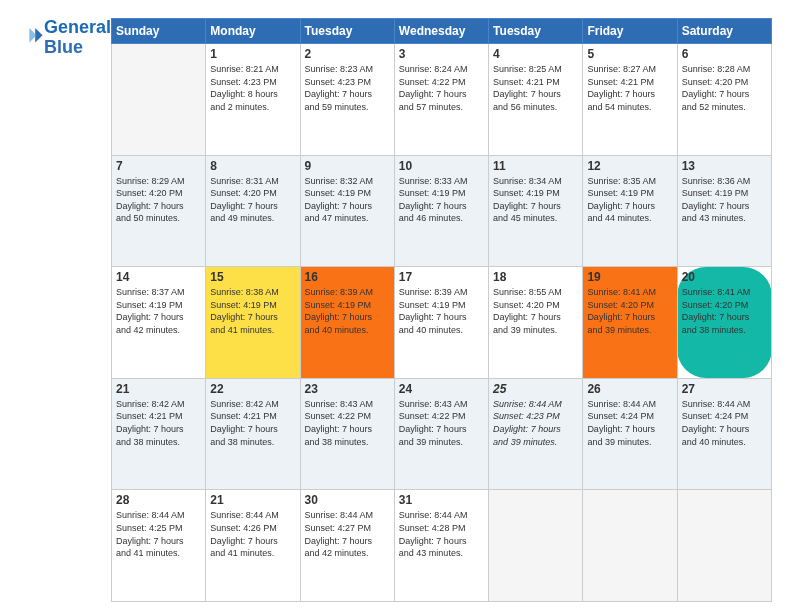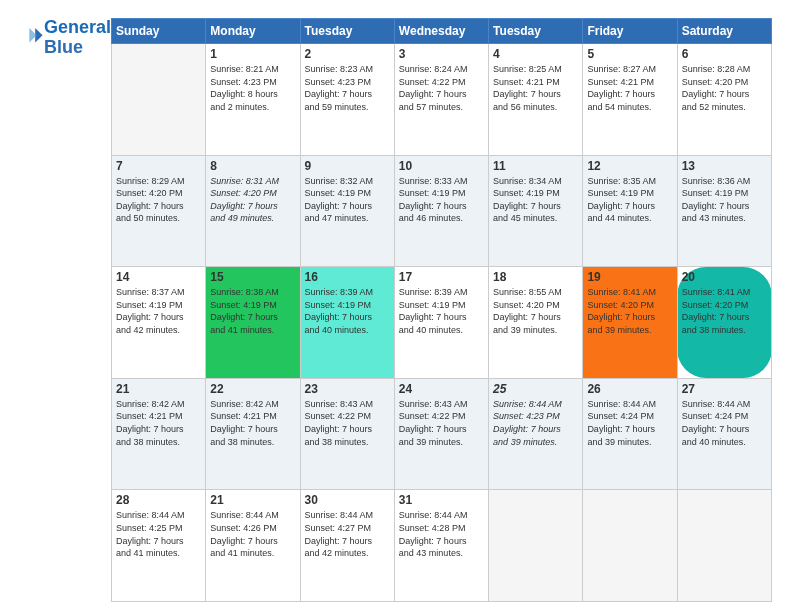--- a/index.html
+++ b/index.html
@@ -184,21 +184,21 @@
         <tr>
           <td style="background-color: rgb(237, 242, 247);">
             <span class="day-number">7</span>
             <div class="day-info" style="white-space: pre-line;">Sunrise: 8:29 AM
 Sunset: 4:20 PM
 Daylight: 7 hours
 and 50 minutes.</div>
           </td>
           <td style="background-color: rgb(237, 242, 247);">
             <span class="day-number">8</span>
-            <div class="day-info" style="white-space: pre-line; font-style: italic;">Sunrise: 8:31 AM
+            <div class="day-info" style="white-space: pre-line;">Sunrise: 8:31 AM
 Sunset: 4:20 PM
 Daylight: 7 hours
 and 49 minutes.</div>
           </td>
           <td style="background-color: rgb(237, 242, 247);">
             <span class="day-number">9</span>
             <div class="day-info" style="white-space: pre-line;">Sunrise: 8:32 AM
 Sunset: 4:19 PM
 Daylight: 7 hours
 and 47 minutes.</div>
@@ -233,28 +233,28 @@
           </td>
         </tr>
         <tr>
           <td style="background-color: rgb(255, 255, 255);">
             <span class="day-number">14</span>
             <div class="day-info" style="white-space: pre-line;">Sunrise: 8:37 AM
 Sunset: 4:19 PM
 Daylight: 7 hours
 and 42 minutes.</div>
           </td>
-          <td style="background-color: #22c55e;">
+          <td style="background-color: #fde047;">
             <span class="day-number">15</span>
             <div class="day-info" style="white-space: pre-line;">Sunrise: 8:38 AM
 Sunset: 4:19 PM
 Daylight: 7 hours
 and 41 minutes.</div>
           </td>
-          <td style="background-color: #5eead4;">
+          <td style="background-color: #f97316;">
             <span class="day-number">16</span>
             <div class="day-info" style="white-space: pre-line;">Sunrise: 8:39 AM
 Sunset: 4:19 PM
 Daylight: 7 hours
 and 40 minutes.</div>
           </td>
           <td style="background-color: rgb(255, 255, 255);">
             <span class="day-number">17</span>
             <div class="day-info" style="white-space: pre-line;">Sunrise: 8:39 AM
 Sunset: 4:19 PM

